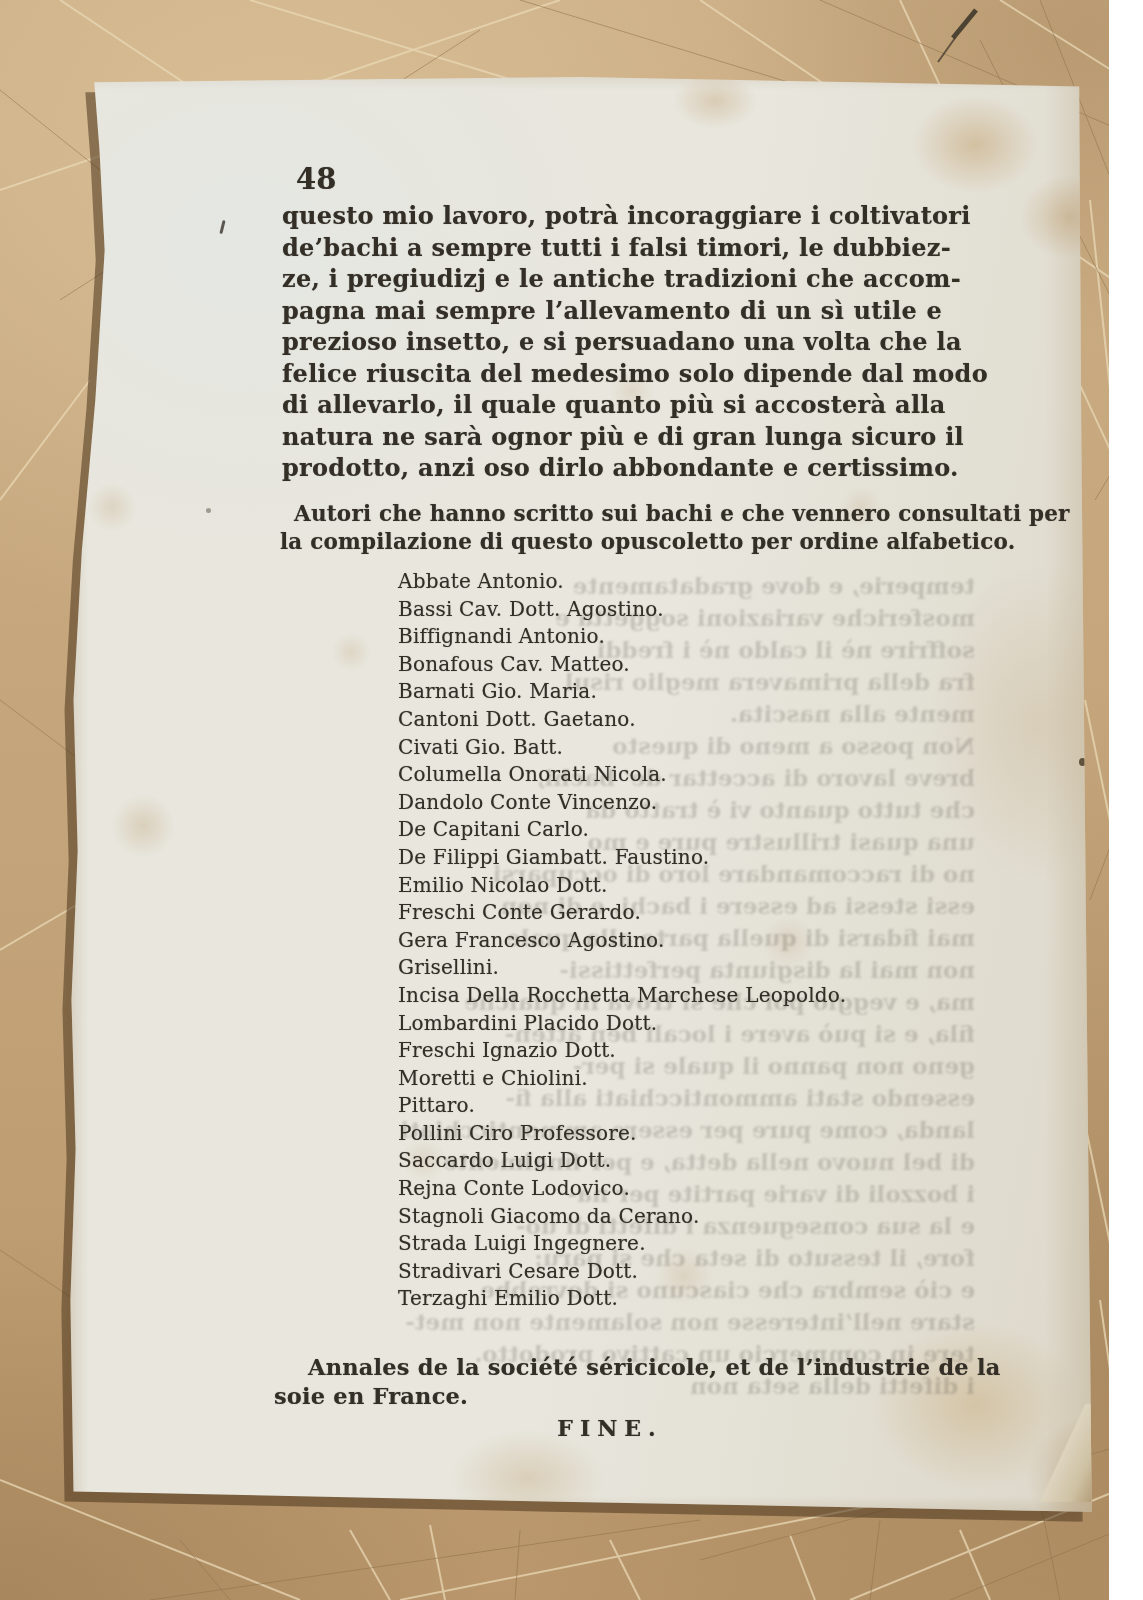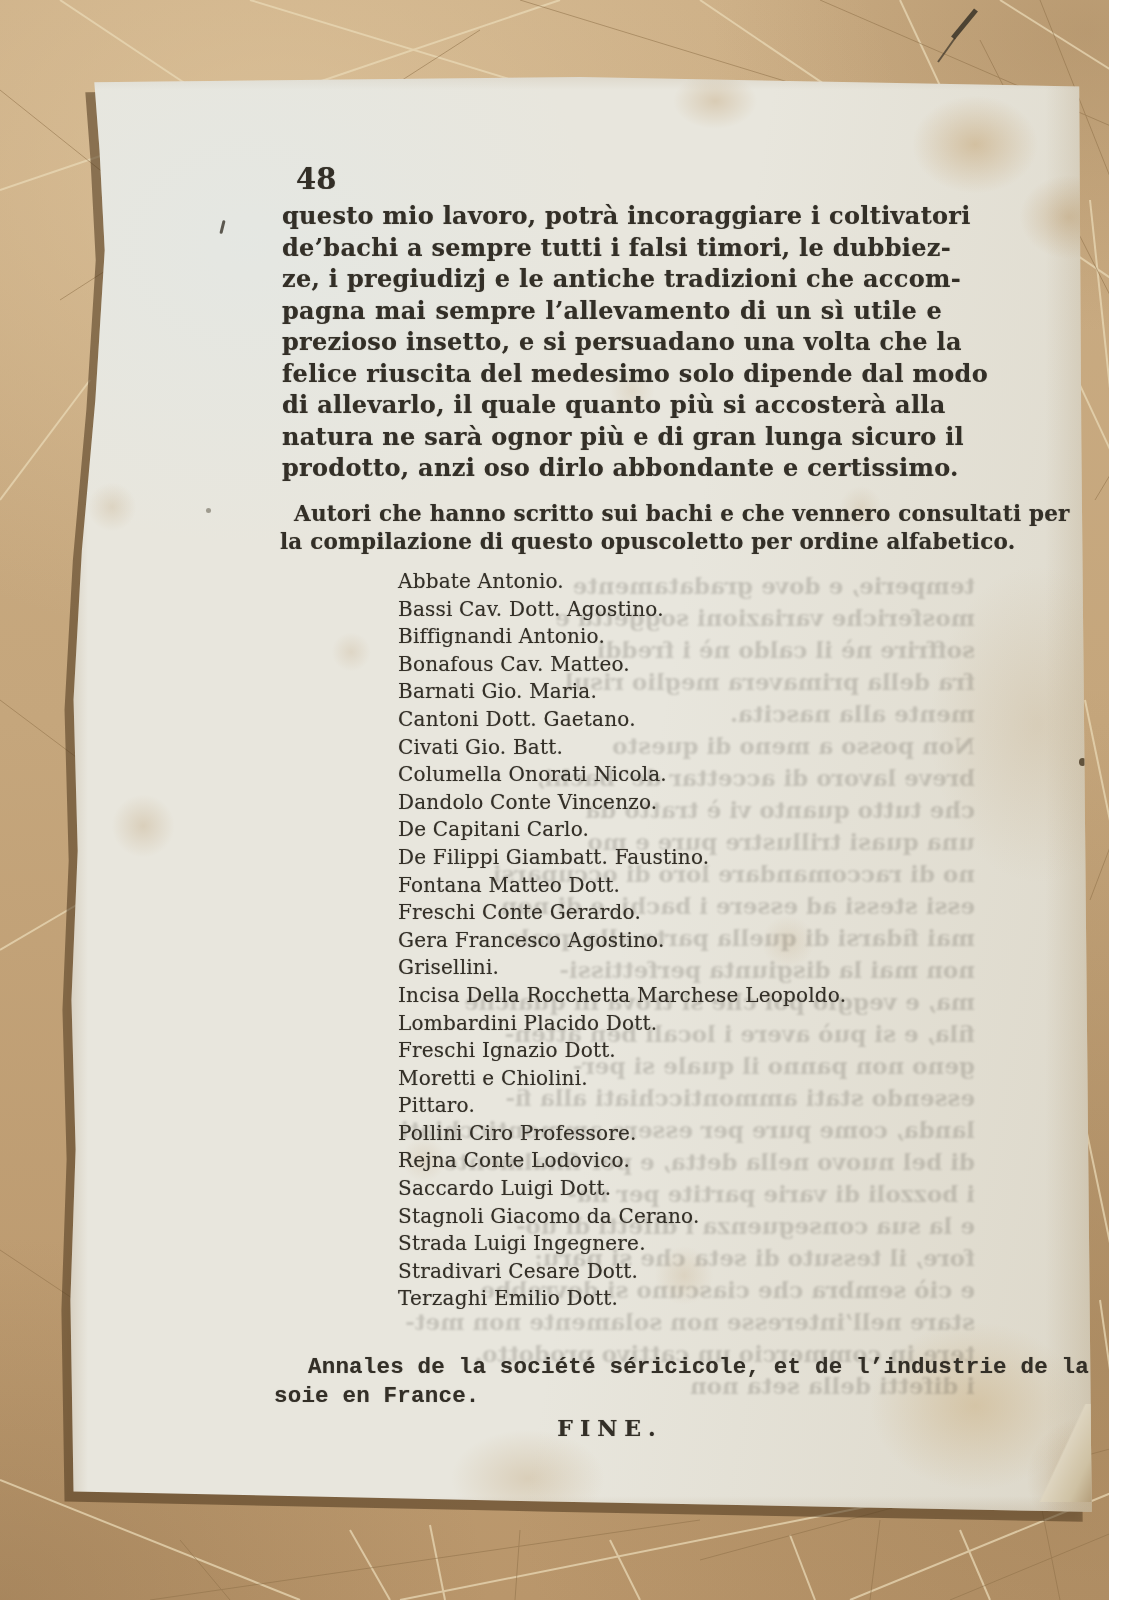--- a/index.html
+++ b/index.html
@@ -50,21 +50,21 @@
   .para{left:222px;top:128px;width:660px;font-size:24px;font-weight:700;line-height:31.5px;}
   .para div{position:static;text-align:justify;text-align-last:justify;white-space:nowrap;
     letter-spacing:.3px;}
   .note{left:220px;top:428px;width:680px;font-size:21.5px;font-weight:700;
     line-height:27.5px;}
   .note div{position:static;white-space:nowrap;letter-spacing:.2px;}
   .note div:first-child{text-indent:14px;}
   .authors{left:338px;top:496px;font-size:20px;font-weight:400;line-height:27.6px;}
   .authors div{position:static;white-space:nowrap;letter-spacing:.2px;}
   .closing{left:214px;top:1281px;width:676px;font-size:22.5px;font-weight:700;line-height:29px;}
-  .closing div{position:static;white-space:nowrap;letter-spacing:.2px;font-family:Liberation Mono, monospace;}
+  .closing div{position:static;white-space:nowrap;letter-spacing:.2px;}
   .closing div:first-child{text-indent:34px;}
   .fine{left:222px;top:1343px;width:656px;text-align:center;font-size:22px;font-weight:700;
     letter-spacing:7px;}
   .pageno,.para div,.note div,.authors div,.closing div,.fine{
     text-shadow:0 0 1px rgba(51,47,39,.45);}
   .speck{background:#3a342b;}
   .s1{left:161px;top:148px;width:3px;height:14px;opacity:.8;transform:rotate(14deg);border-radius:2px;}
   .s2{left:1019px;top:686px;width:7px;height:8px;background:#4e3e28;border-radius:50%;opacity:.85;}
   .s3{left:146px;top:436px;width:5px;height:5px;background:#55503f;border-radius:50%;opacity:.5;}
   .fold{right:0;bottom:20px;width:64px;height:98px;
@@ -181,32 +181,32 @@
         <div>Bassi Cav. Dott. Agostino.</div>
         <div>Biffignandi Antonio.</div>
         <div>Bonafous Cav. Matteo.</div>
         <div>Barnati Gio. Maria.</div>
         <div>Cantoni Dott. Gaetano.</div>
         <div>Civati Gio. Batt.</div>
         <div>Columella Onorati Nicola.</div>
         <div>Dandolo Conte Vincenzo.</div>
         <div>De Capitani Carlo.</div>
         <div>De Filippi Giambatt. Faustino.</div>
-        <div>Fontana Matteo Dott.</div>
+        <div>Emilio Nicolao Dott.</div>
         <div>Freschi Conte Gerardo.</div>
         <div>Gera Francesco Agostino.</div>
         <div>Grisellini.</div>
         <div>Incisa Della Rocchetta Marchese Leopoldo.</div>
         <div>Lombardini Placido Dott.</div>
         <div>Freschi Ignazio Dott.</div>
         <div>Moretti e Chiolini.</div>
         <div>Pittaro.</div>
         <div>Pollini Ciro Professore.</div>
+        <div>Saccardo Luigi Dott.</div>
         <div>Rejna Conte Lodovico.</div>
-        <div>Saccardo Luigi Dott.</div>
         <div>Stagnoli Giacomo da Cerano.</div>
         <div>Strada Luigi Ingegnere.</div>
         <div>Stradivari Cesare Dott.</div>
         <div>Terzaghi Emilio Dott.</div>
       </div>
 
     <div class="closing">
         <div>Annales de la société séricicole, et de l’industrie de la</div>
         <div>soie en France.</div>
       </div>

